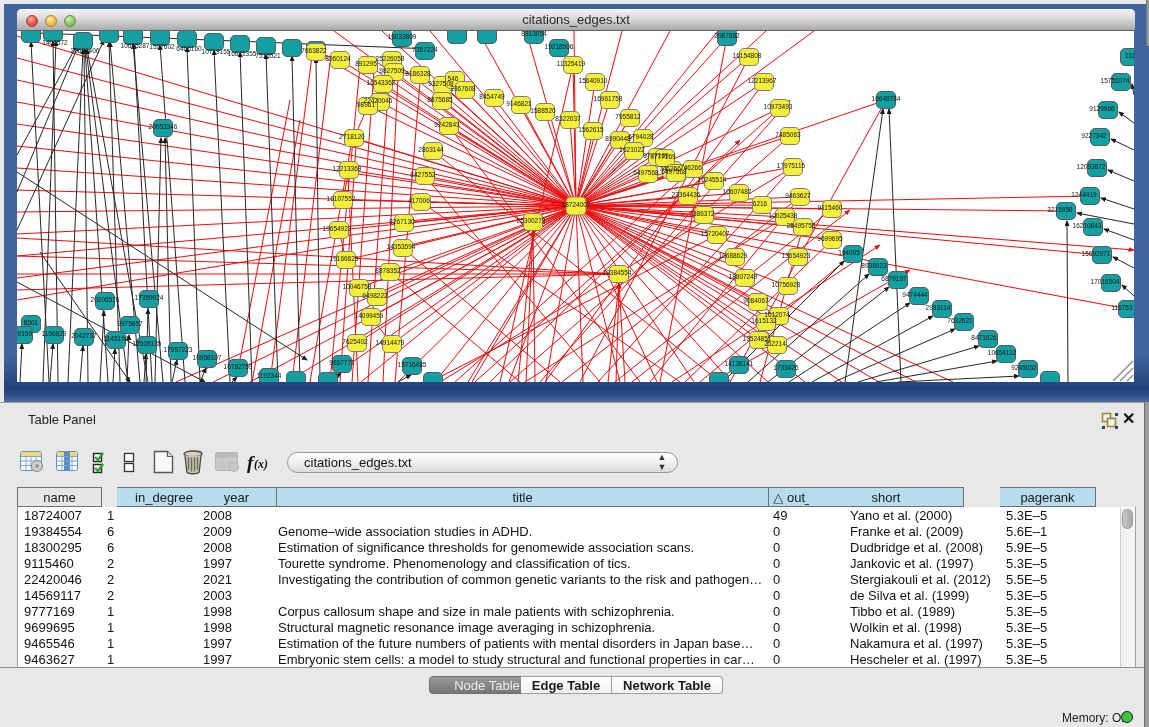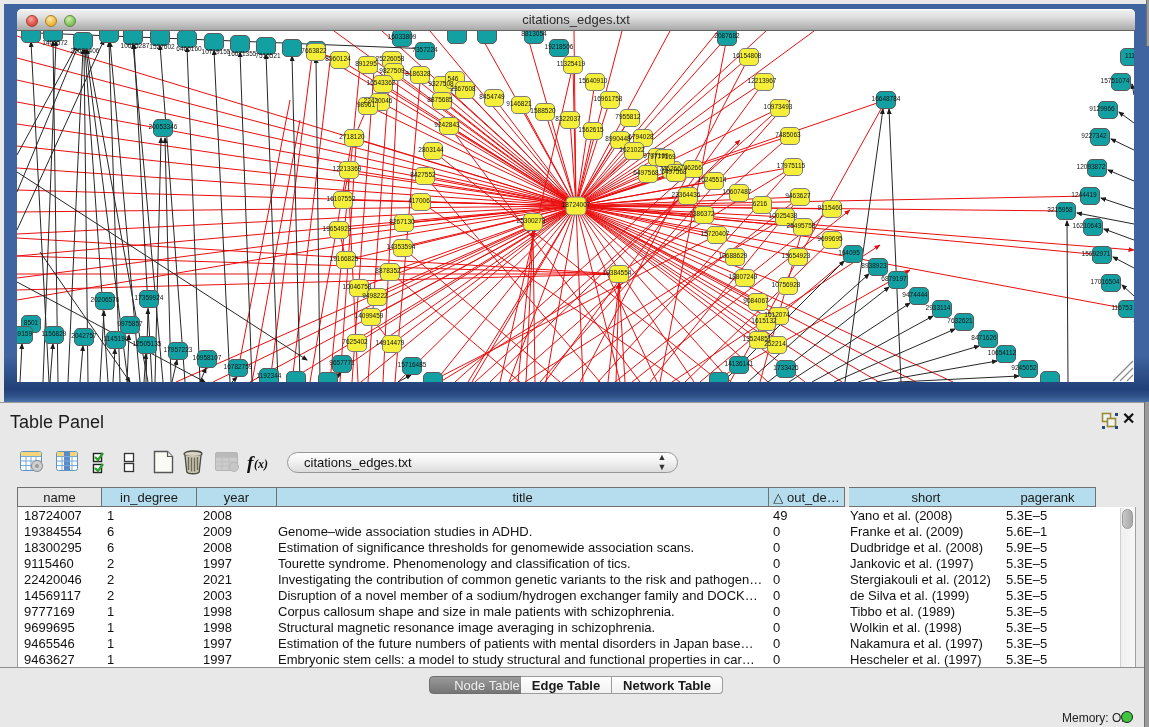--- a/index.html
+++ b/index.html
@@ -12,21 +12,21 @@
 #win{position:absolute;left:13px;top:5px;width:1118px;height:377px}
 #titlebar{position:absolute;left:0;top:0;width:1118px;height:22px;border-radius:5px 5px 0 0;background:linear-gradient(180deg,#f3f3f3 0,#dedede 40%,#c4c4c4 70%,#a9a9a9 100%);border-bottom:1px solid #636363;box-shadow:inset 0 1px 0 #fff}
 #title{position:absolute;left:0;top:3px;width:100%;text-align:center;font-size:13px;color:#2c2c2c}
 .tl{position:absolute;top:6px;width:12px;height:12px;border-radius:50%}
 #tlr{left:9px;background:radial-gradient(circle at 38% 30%,#f7a9a0,#e4574b 55%,#c33a2e);border:1px solid #a63d31}
 #tly{left:28px;background:radial-gradient(circle at 38% 30%,#fbe9af,#edbf47 55%,#d59e26);border:1px solid #ad7e23}
 #tlg{left:47px;background:radial-gradient(circle at 38% 30%,#d2edb5,#8cc865 55%,#67a83e);border:1px solid #5d8c3b}
 #canvas{position:absolute;left:0;top:22px;width:1117px;height:351px;background:#fff;overflow:hidden}
 
 #panel{left:0;top:402px;width:1149px;height:325px;background:#e8e8e8;border-top:1px solid #9a9a9a}
-#ptitle{left:10px;top:9px;font-size:18px;color:#1d1d1d}
+#ptitle{left:28px;top:9px;font-size:13px;color:#1d1d1d}
 #pclose{left:1122px;top:6px;font-size:16px;font-weight:700;color:#111}
 #dropdown{left:287px;top:49px;width:391px;height:21px;border:1px solid #979797;border-radius:11px;background:linear-gradient(180deg,#fff 0,#f2f2f2 45%,#dcdcdc 100%);font-size:13px;color:#111;line-height:19px;padding-left:16px}
 #ddarr{left:655px;top:49px;width:14px;height:21px;font-size:9px;color:#333;line-height:10px;text-align:center}
 
 #thead{left:17px;top:84px;height:21px;font-size:13px;color:#1a1a1a}
 .hc{position:absolute;top:0;height:20px;background:#b5ddee;border:1px solid #707070;border-left:none;text-align:center;line-height:19px}
 #tbody{left:17px;top:104px;width:1119px;height:161px;background:#fff;border:1px solid #a0a0a0;border-top:none}
 .row{position:absolute;left:0;width:1149px;height:16px;font-size:13px;color:#111;line-height:16px}
 .row span{position:absolute;top:0;white-space:nowrap}
 .ell{overflow:hidden;text-overflow:clip}
@@ -656,34 +656,34 @@
 
     <g transform="translate(228,0)" fill="#111">
       <text x="2" y="20" font-family="Liberation Serif,serif" font-style="italic" font-weight="700" font-size="19">f</text>
       <text x="9" y="19" font-family="Liberation Serif,serif" font-style="italic" font-weight="700" font-size="12">(x)</text>
     </g>
   </svg>
   <div class="abs" id="dropdown">citations_edges.txt</div>
   <div class="abs" id="ddarr">▲<br>▼</div>
   <div class="abs" id="thead">
     <div class="hc" style="left:0;width:85px;background:#e7e7e7;border-left:1px solid #707070">name</div>
-    <div class="hc" style="left:85px;width:95px">in_degree</div>
+    <div class="hc" style="left:100px;width:95px">in_degree</div>
     <div class="hc" style="left:180px;width:80px">year</div>
     <div class="hc" style="left:260px;width:492px">title</div>
     <div class="hc" style="left:752px;width:76px">△ out_de…</div>
-    <div class="hc" style="left:832px;width:155px">short</div>
+    <div class="hc" style="left:792px;width:155px">short</div>
     <div class="hc" style="left:983px;width:96px">pagerank</div>
   </div>
   <div class="abs" id="tbody"></div>
   <div class="row" style="top:105px">
       <span style="left:24px">18724007</span>
       <span style="left:107px">1</span>
       <span style="left:203px">2008</span>
       <span style="left:773px">49</span>
-      <span style="left:850px">Yano et al. (2008)</span>
+      <span style="left:850px">Yano et al. (2000)</span>
       <span style="left:1006px">5.3E–5</span>
     </div>
     <div class="row" style="top:121px">
       <span style="left:24px">19384554</span>
       <span style="left:107px">6</span>
       <span style="left:203px">2009</span>
       <span style="left:278px;width:486px" class="ell">Genome–wide association studies in ADHD.</span>
       <span style="left:773px">0</span>
       <span style="left:850px">Franke et al. (2009)</span>
       <span style="left:1006px">5.6E–1</span>
@@ -712,21 +712,20 @@
       <span style="left:203px">2021</span>
       <span style="left:278px;width:486px" class="ell">Investigating the contribution of common genetic variants to the risk and pathogen…</span>
       <span style="left:773px">0</span>
       <span style="left:850px">Stergiakouli et al. (2012)</span>
       <span style="left:1006px">5.5E–5</span>
     </div>
     <div class="row" style="top:185px">
       <span style="left:24px">14569117</span>
       <span style="left:107px">2</span>
       <span style="left:203px">2003</span>
-      <span style="left:278px;width:486px" class="ell">Disruption of a novel member of a sodium/hydrogen exchanger family and DOCK…</span>
       <span style="left:773px">0</span>
       <span style="left:850px">de Silva et al. (1999)</span>
       <span style="left:1006px">5.3E–5</span>
     </div>
     <div class="row" style="top:201px">
       <span style="left:24px">9777169</span>
       <span style="left:107px">1</span>
       <span style="left:203px">1998</span>
       <span style="left:278px;width:486px" class="ell">Corpus callosum shape and size in male patients with schizophrenia.</span>
       <span style="left:773px">0</span>

